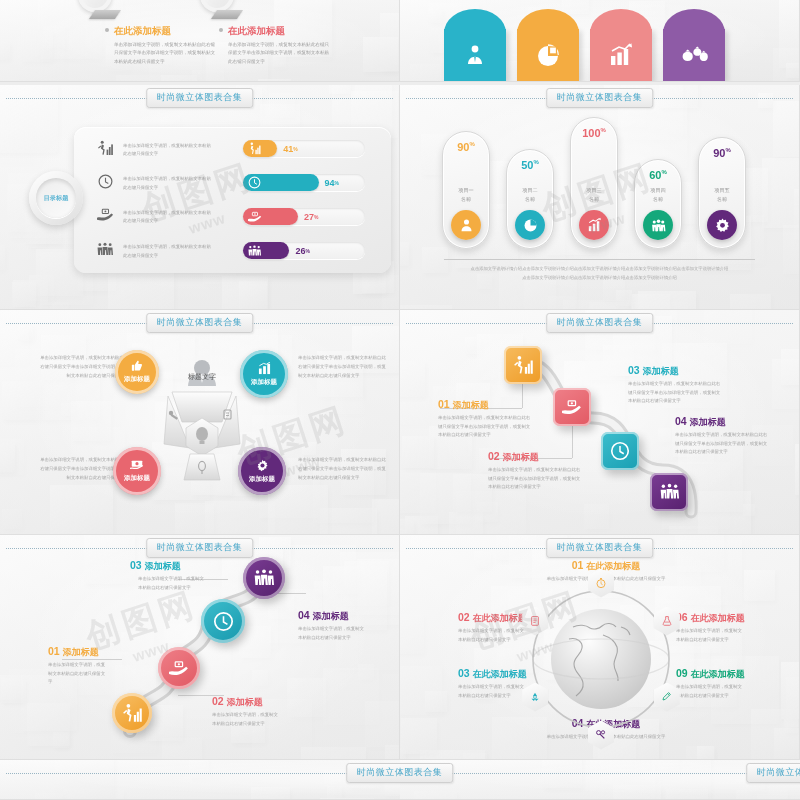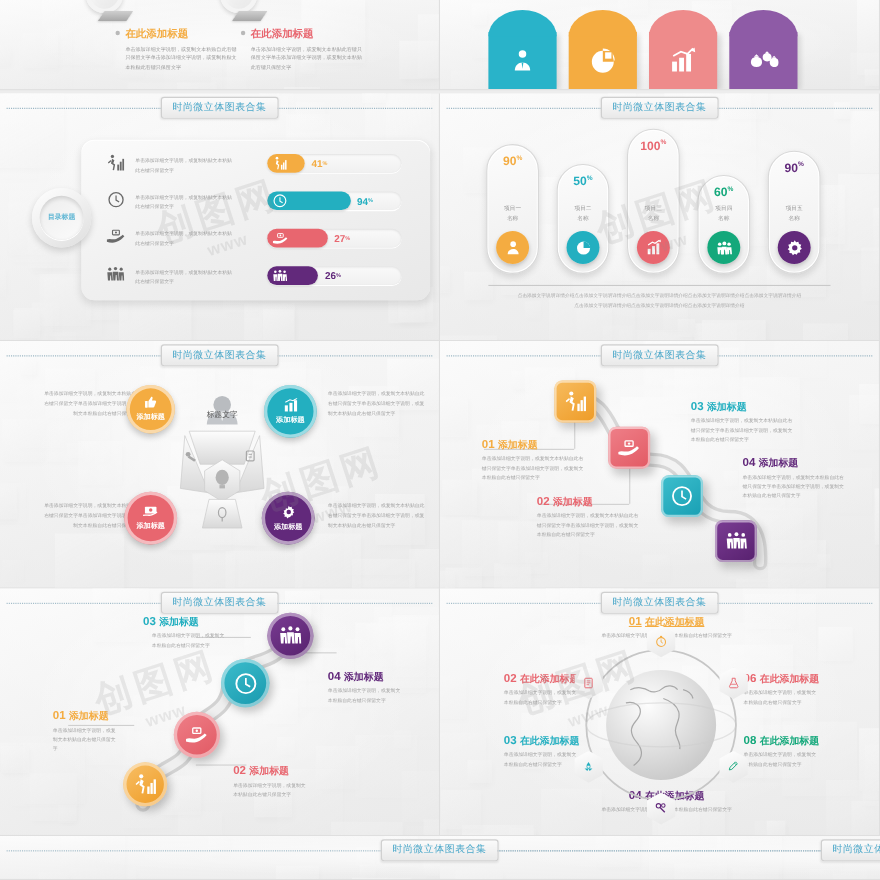--- a/index.html
+++ b/index.html
@@ -1050,21 +1050,21 @@
         </div>
         <div class="hexn" style="left: 253.8px; top: 71.5px;">
           <svg width="12" height="12" viewBox="0 0 18 18">
             <path d="M7 2.4h4v3.4l3.4 7A1.6 1.6 0 0 1 13 15.4H5A1.6 1.6 0 0 1 3.6 12.8L7 5.8z" fill="none" stroke="#E8666F" stroke-width="1.3"></path>
             <path d="M5.4 10.6h7.2" stroke="#E8666F" stroke-width="1.1"></path>
           </svg>
         </div>
       </div>
 
     <div class="cap-block" style="left:146px;top:24px;text-align:center;width:120px;">
-      <div class="num-head" style="color:#F4AC41;text-decoration:underline;">
+      <div class="num-head" style="color:#F4AC41;">
         <em>01</em><span>在此添加标题</span>
       </div>
       <div class="num-body" style="width:120px;text-align:center;">单击添加详细文字说明，或复制文本粘贴自此右键只保留文字</div>
     </div>
     <div class="cap-block" style="left:58px;top:76px;">
       <div class="num-head" style="color:#E8666F;">
         <em>02</em><span>在此添加标题</span>
       </div>
       <div class="num-body" style="width:68px;">单击添加详细文字说明，或复制文本粘贴自此右键只保留文字</div>
     </div>
@@ -1075,21 +1075,21 @@
       <div class="num-body" style="width:68px;">单击添加详细文字说明，或复制文本粘贴自此右键只保留文字</div>
     </div>
     <div class="cap-block" style="left:146px;top:182px;text-align:center;width:120px;">
       <div class="num-head" style="color:#62297B;">
         <em>04</em><span>在此添加标题</span>
       </div>
       <div class="num-body" style="width:120px;text-align:center;">单击添加详细文字说明，或复制文本粘贴自此右键只保留文字</div>
     </div>
     <div class="cap-block" style="left:276px;top:132px;">
       <div class="num-head" style="color:#14A87B;">
-        <em>08</em><span>在此添加标题</span>
+        <em>09</em><span>在此添加标题</span>
       </div>
       <div class="num-body" style="width:68px;">单击添加详细文字说明，或复制文本粘贴自此右键只保留文字</div>
     </div>
     <div class="cap-block" style="left:276px;top:76px;">
       <div class="num-head" style="color:#E8666F;">
         <em>06</em><span>在此添加标题</span>
       </div>
       <div class="num-body" style="width:68px;">单击添加详细文字说明，或复制文本粘贴自此右键只保留文字</div>
     </div>
 

